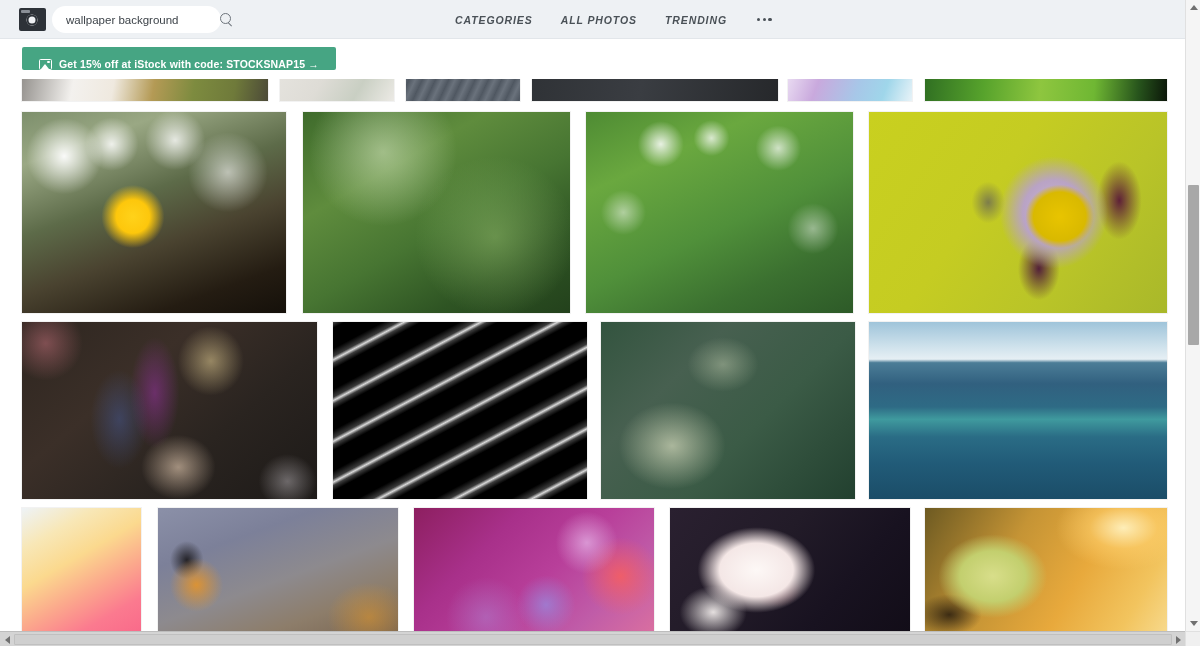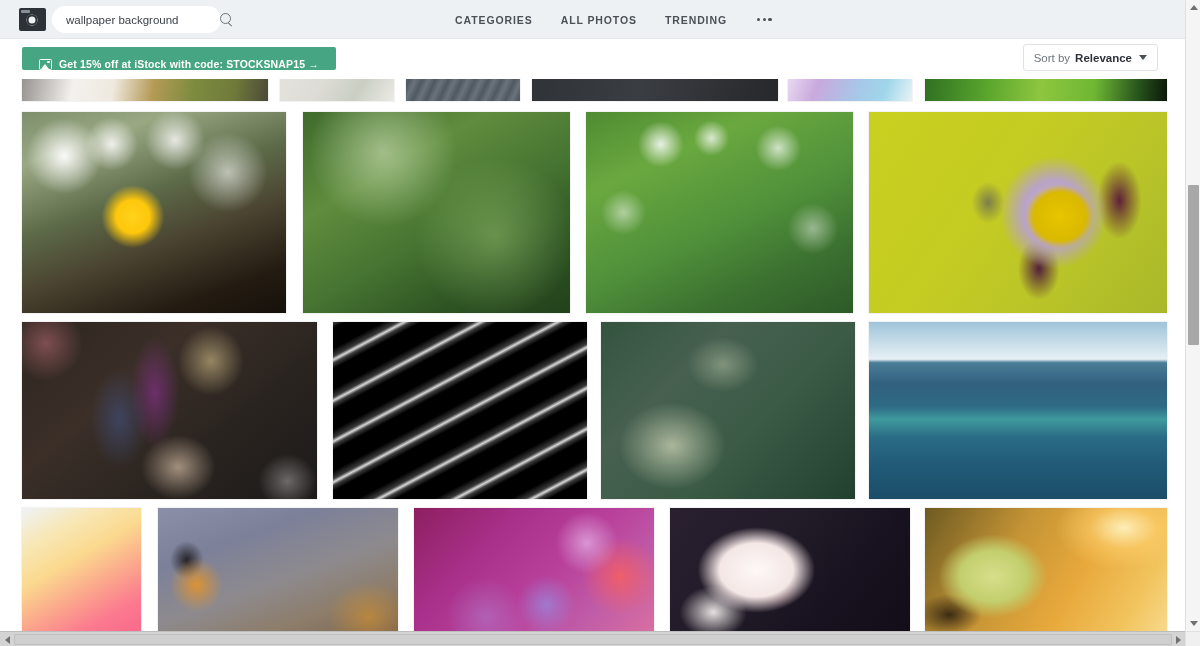--- a/index.html
+++ b/index.html
@@ -41,21 +41,21 @@
   .search-icon { width:13px; height:13px; flex:0 0 13px; position:relative; }
   .search-icon::before {
     content:""; position:absolute; left:0; top:0; width:9px; height:9px;
     border:1.4px solid #6d747b; border-radius:50%;
   }
   .search-icon::after {
     content:""; position:absolute; left:8px; top:8.5px; width:5px; height:1.4px;
     background:#6d747b; transform:rotate(45deg); transform-origin:left center;
   }
 
-  .nav-center { position:absolute; left:455px; top:0; height:39px; display:flex; align-items:center; gap:28px; }
+  .nav-center { position:absolute; left:455px; top:0; height:39px; display:flex; align-items:center; gap:28px;font-style:italic; }
   .nav-link {
     font-size:10.5px; letter-spacing:0.9px; color:#4a5157; font-weight:600;
     text-transform:uppercase; cursor:pointer; white-space:nowrap;
   }
   .nav-dots { display:flex; gap:2.5px; align-items:center; cursor:pointer; padding: 4px 2px; }
   .nav-dots span { width:3.2px; height:3.2px; border-radius:50%; background:#4a5157; display:block; }
 
   .nav-right { position:absolute; right:18px; top:0; height:39px; display:flex; align-items:center; gap:0; }
   .nav-right .nav-link { padding: 0 22px; }
   .divider-v { width:1px; height:18px; background:#d6dade; }
@@ -173,25 +173,20 @@
     </div>
 
   </div>
 
   <div class="subbar">
     <div class="promo">
       <span class="img-icon"></span>
       <span class="promo-text">Get 15% off at iStock with code: STOCKSNAP15 →</span>
     </div>
 
-    <div class="sort-box">
-      <span class="sort-label">Sort by</span>
-      <span class="sort-value">Relevance</span>
-      <span class="caret"></span>
-    </div>
   </div>
 
   <div class="gallery" id="gallery">
       <div class="tile" title="autumn berries on branch" style="left: 22px; top: -22px; width: 246px; height: 44px;">
         <div class="inner" style="background: linear-gradient(100deg, rgb(143, 140, 136) 0%, rgb(243, 241, 238) 22%, rgb(239, 233, 223) 38%, rgb(180, 154, 85) 54%, rgb(125, 139, 63) 70%, rgb(111, 122, 58) 86%, rgb(76, 74, 56) 100%);"></div>
       </div>
       <div class="tile" title="white textured surface" style="left: 280px; top: -22px; width: 114px; height: 44px;">
         <div class="inner" style="background: linear-gradient(120deg, rgb(230, 228, 223) 0%, rgb(222, 220, 214) 40%, rgb(201, 207, 195) 70%, rgb(236, 234, 229) 100%);"></div>
       </div>
       <div class="tile" title="grey diagonal fabric" style="left: 406px; top: -22px; width: 114px; height: 44px;">

